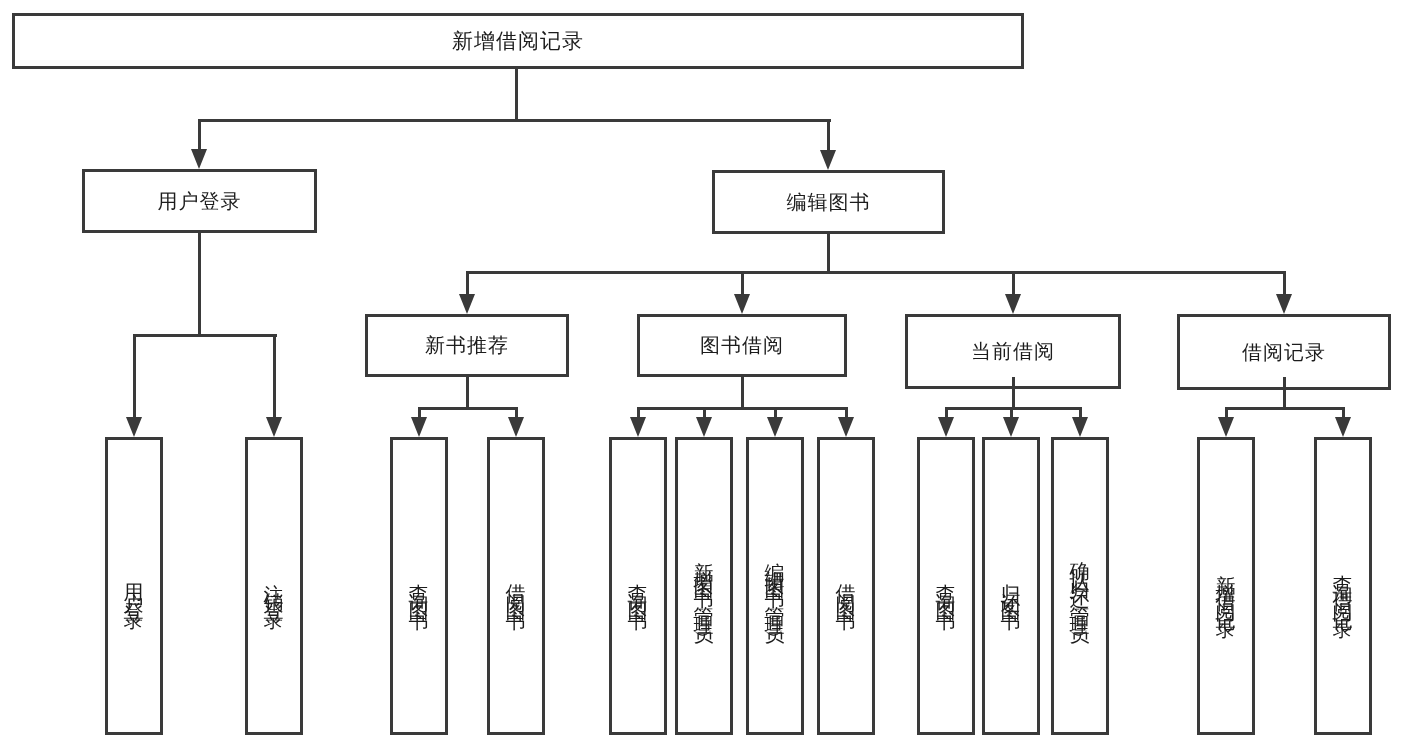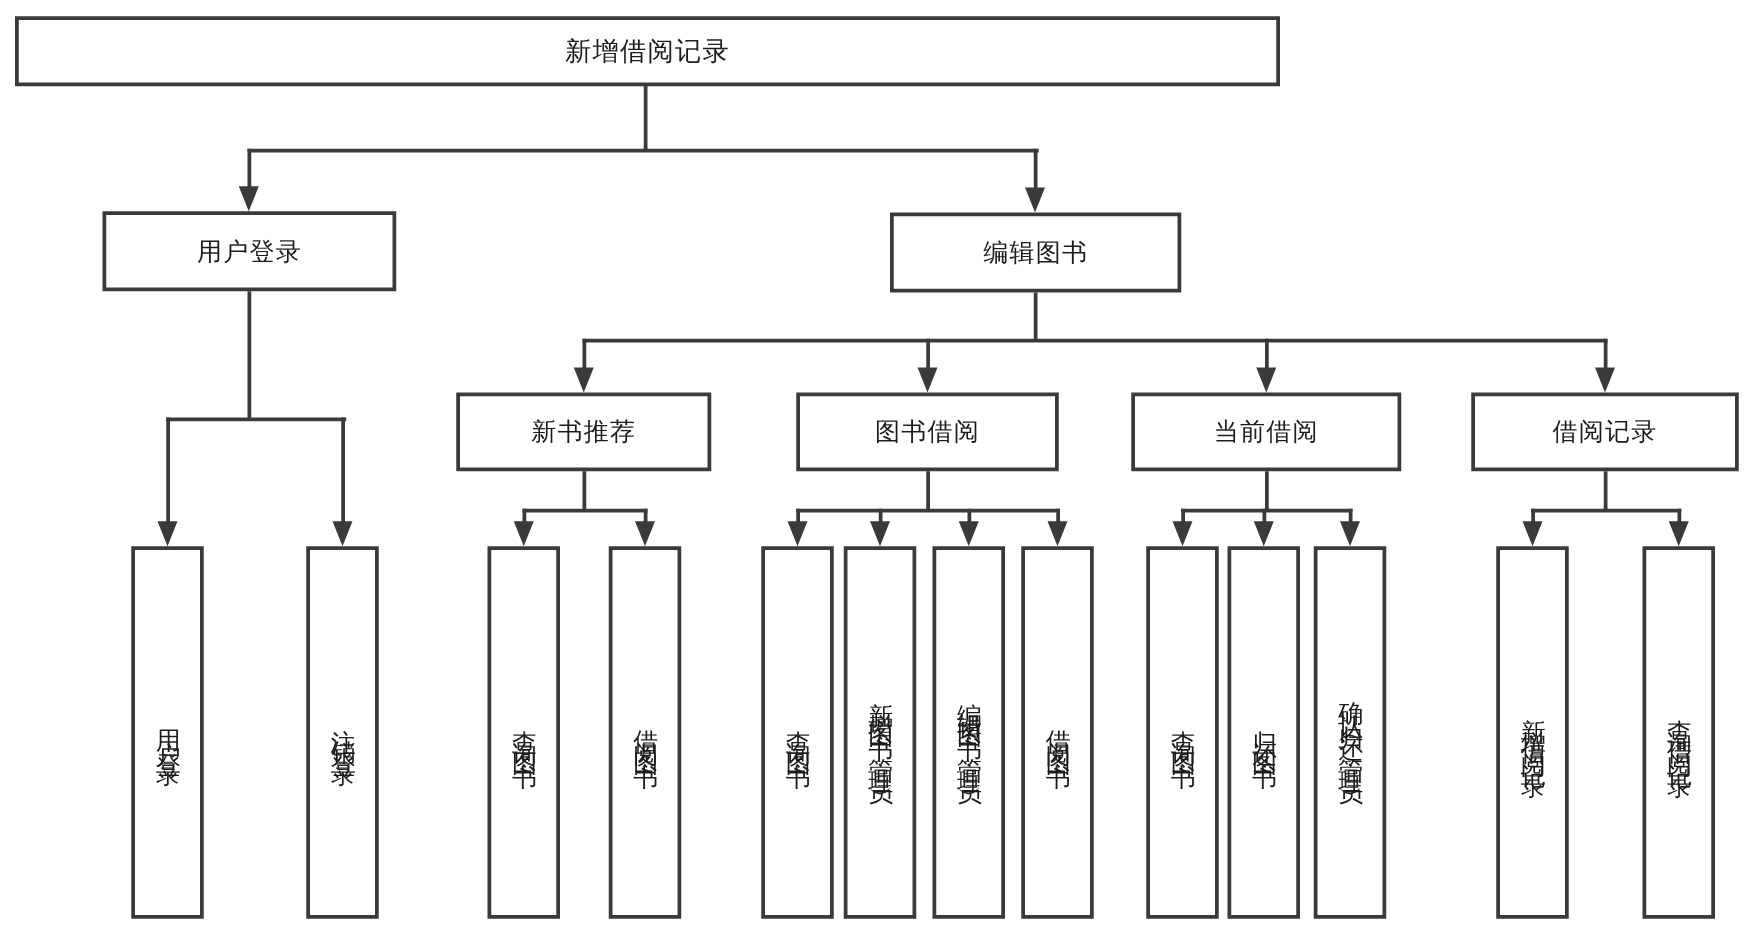--- a/index.html
+++ b/index.html
@@ -107,24 +107,24 @@
   <div class="arrow" style="left:734px;top:294px"></div>
   <div class="arrow" style="left:1005px;top:294px"></div>
   <div class="arrow" style="left:1276px;top:294px"></div>
 
   <div class="box" style="left:637px;top:314px;width:210px;height:63px">
     <span class="hlabel">图书借阅</span>
   </div>
   <div class="box" style="left:365px;top:314px;width:204px;height:63px">
     <span class="hlabel">新书推荐</span>
   </div>
-  <div class="box" style="left:905px;top:314px;width:216px;height:63px">
+  <div class="box" style="left:905px;top:314px;width:216px;height:75px">
     <span class="hlabel">当前借阅</span>
   </div>
-  <div class="box" style="left:1177px;top:314px;width:214px;height:63px">
+  <div class="box" style="left:1177px;top:314px;width:214px;height:76px">
     <span class="hlabel">借阅记录</span>
   </div>
 
   <div class="vline" style="left:466px;top:377px;height:31px"></div>
   <div class="hline" style="left:418px;top:407px;width:100px"></div>
   <div class="vline" style="left:418px;top:407px;height:13px"></div>
   <div class="vline" style="left:515px;top:407px;height:13px"></div>
   <div class="arrow" style="left:411px;top:417px"></div>
   <div class="arrow" style="left:508px;top:417px"></div>
 

